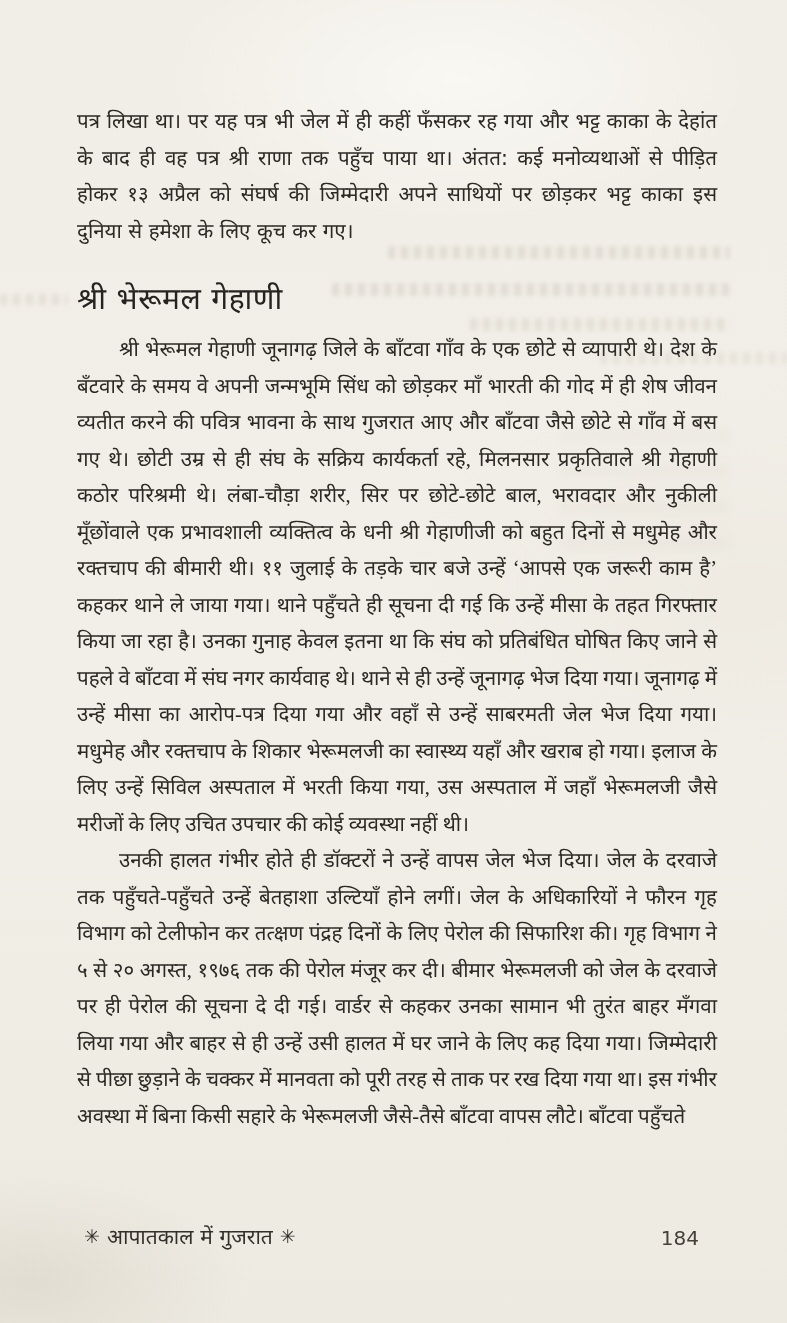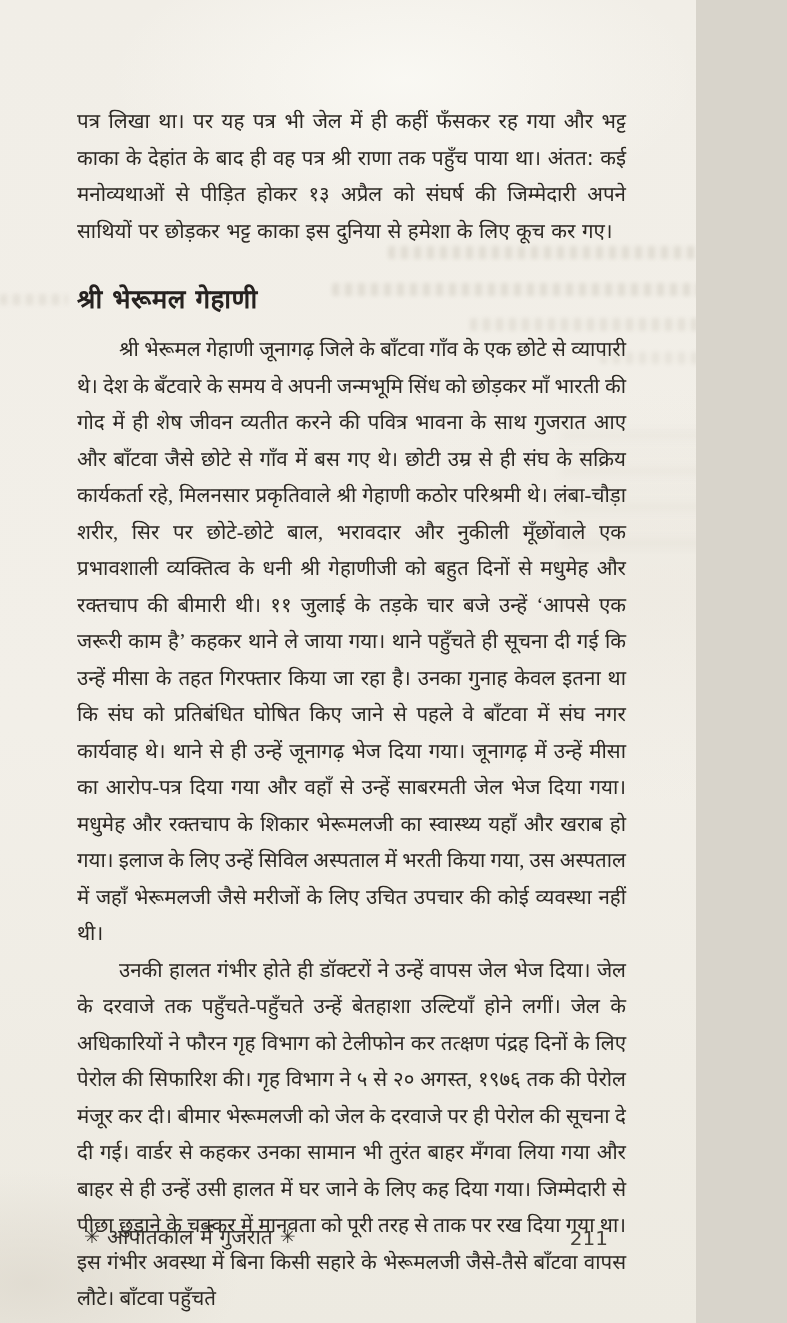--- a/index.html
+++ b/index.html
@@ -1,18 +1,18 @@
 <!DOCTYPE html>
 <html><head>
 <meta charset="utf-8">
 <style>
   html, body { margin: 0; padding: 0; background: #d8d4cb; }
   .page {
     position: relative;
-    width: 696px;
+    width: 787px;
     height: 1323px;
     overflow: hidden;
     background:
       radial-gradient(ellipse 420px 200px at 58% 6%, rgba(250,249,244,0.9) 0%, rgba(250,249,244,0) 70%),
       radial-gradient(ellipse 300px 160px at 4% 97%, rgba(222,217,206,0.8) 0%, rgba(222,217,206,0) 70%),
       radial-gradient(ellipse 500px 300px at 95% 45%, rgba(236,232,223,0.6) 0%, rgba(236,232,223,0) 70%),
       linear-gradient(180deg, #f1eee7 0%, #f2efe8 55%, #edeae1 100%);
     font-family: "DejaVu Sans", sans-serif;
     color: #2c2823;
   }
@@ -23,23 +23,23 @@
     top: 103px;
     font-size: 20.5px;
     line-height: 36.5px;
     text-align: justify;
     text-justify: inter-word;
   }
   .para { margin: 0; }
   .para.indented { text-indent: 42px; font-family: Liberation Serif, serif; }
   .section-heading {
     margin: 31px 0 13px 0;
-    font-size: 26px;
+    font-size: 30px;
     line-height: 38px;
-    font-weight: bold;
+    font-weight: normal;
     color: #262220;
     letter-spacing: 0.5px;
   }
   .footer {
     position: absolute;
     left: 77px;
     right: 70px;
     top: 1221px;
     height: 38px;
     font-size: 21px;
@@ -101,16 +101,16 @@
   <div class="ghost g2"></div>
   <div class="ghost g3"></div>
   <div class="ghost g4"></div>
   <div class="ghost g5"></div>
   <div class="ghost g6"></div>
 
   <div class="footer">
     <div class="running-title">
       <span class="orn">✳</span><span>आपातकाल में गुजरात</span><span class="orn">✳</span>
     </div>
-    <div class="page-number">211</div>
+    <div class="page-number">184</div>
   </div>
 
 </div>
 
 </body></html>

